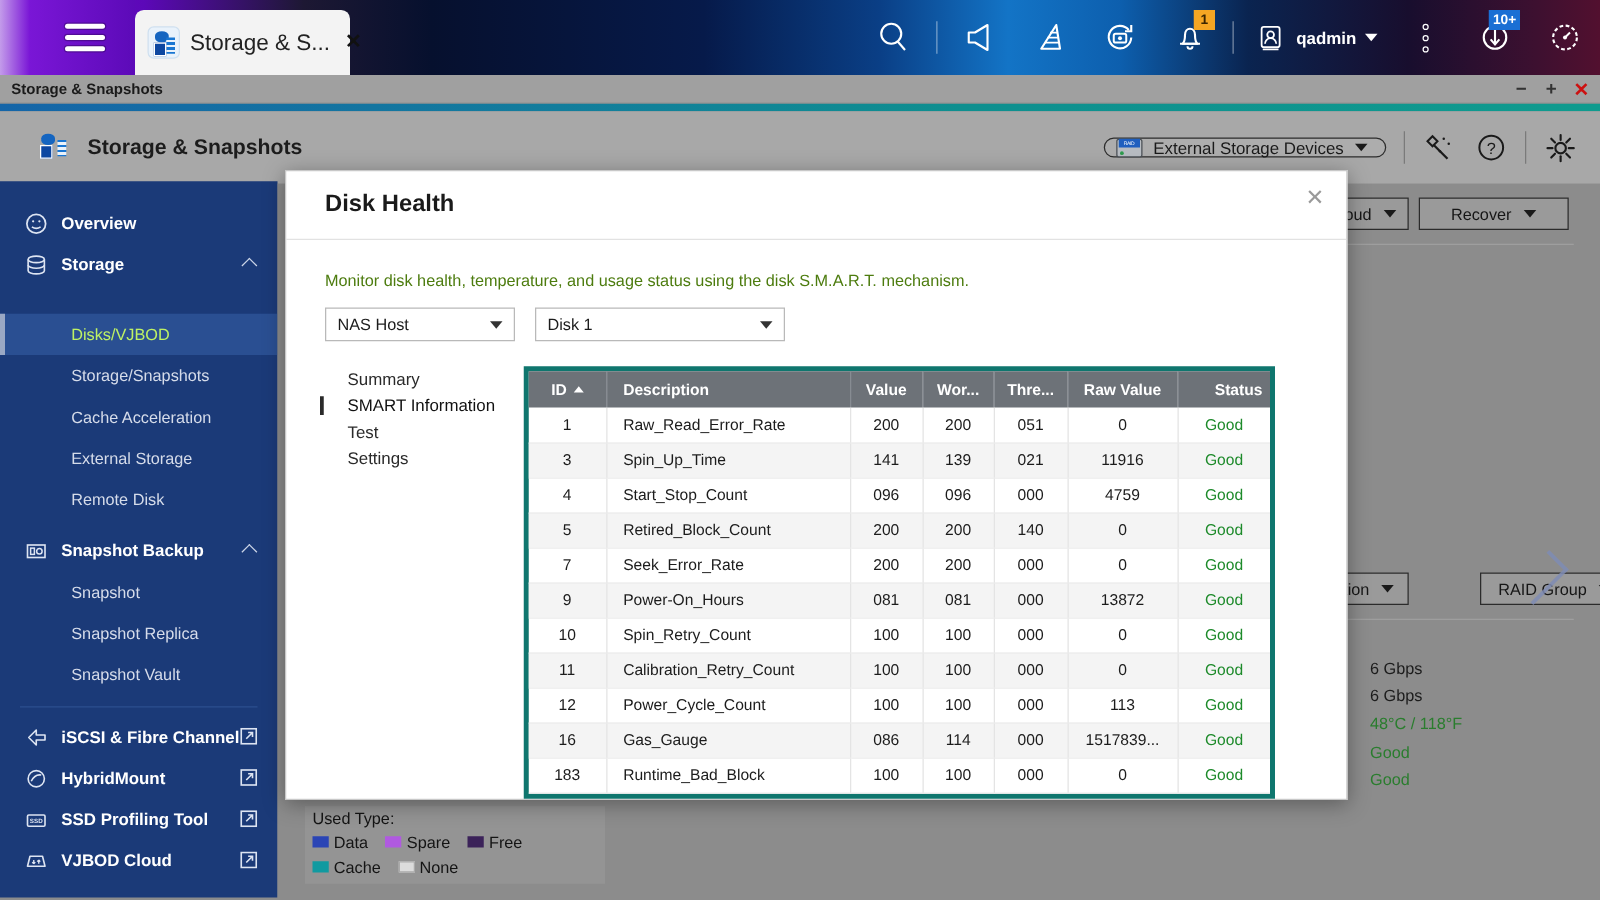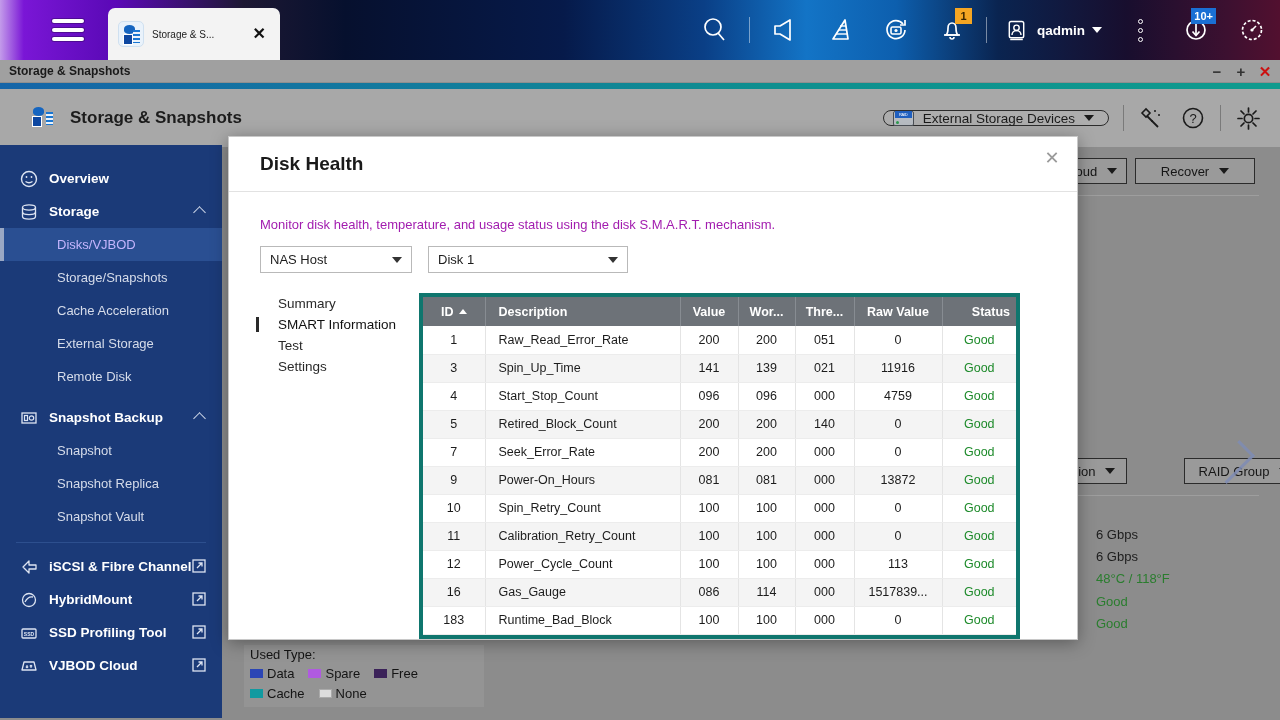--- a/index.html
+++ b/index.html
@@ -48,21 +48,21 @@
   }
   .qnap-disk-ico::after {
     content: ""; position: absolute; left: 4px; top: 12px; width: 8px; height: 9px;
     background: #0d47a1; border: 1px solid #fff;
   }
   .qnap-disk-bars {
     position: absolute; right: 3px; top: 8px; width: 7px; height: 13px;
     background: repeating-linear-gradient(#1976d2 0 2px, #e9f2fb 2px 4px);
   }
   #app-tab .tab-label {
-    font-size: 10px; color: #222; white-space: nowrap; flex: 1;
+    font-size: 18px; color: #222; white-space: nowrap; flex: 1;
   }
   #app-tab .tab-close {
     font-size: 16px; font-weight: bold; color: #111; cursor: pointer;
     line-height: 1; padding: 2px 4px;
   }
 
   
   #topbar-icons {
     position: absolute; right: 0; top: 0; height: 60px;
     display: flex; align-items: center; gap: 0;
@@ -166,21 +166,21 @@
     position: absolute; left: 0; top: 145px; width: 222px; height: 573px;
     background: #1b3a78; overflow: hidden;
   }
   .nav-item {
     display: flex; align-items: center; height: 33px; cursor: pointer;
     color: #e3e9f5; font-size: 13.5px; position: relative;
   }
   .nav-item.top { padding-left: 18px; font-weight: bold; color: #fff; }
   .nav-item.sub { padding-left: 57px; font-size: 13px; color: #d6dcea; }
   .nav-item.sub.active {
-    background: #2a4f92; color: #c4b5fd;
+    background: #2a4f92; color: #bef264; margin-top: 23px;
   }
   .nav-item.sub.active::before {
     content: ""; position: absolute; left: 0; top: 0; bottom: 0;
     width: 4px; background: #9aa8c4;
   }
   .nav-ico { width: 21px; margin-right: 10px; display: flex; justify-content: center; }
   .nav-chev {
     position: absolute; right: 18px; top: 13px; width: 9px; height: 9px;
     border-left: 1.6px solid #cdd6e8; border-top: 1.6px solid #cdd6e8;
     transform: rotate(45deg);
@@ -229,21 +229,21 @@
     height: 55px; border-bottom: 1px solid #e2e2e2; position: relative;
     display: flex; align-items: center;
   }
   #dlg-title { font-size: 19px; color: #1a1a1a; margin-left: 31px; font-weight: bold; }
   #dlg-close {
     position: absolute; right: 12px; top: 8px; width: 26px; height: 26px;
     display: flex; align-items: center; justify-content: center;
     font-size: 18px; color: #9a9a9a; cursor: pointer; font-weight: 300;
   }
   #dlg-desc {
-    font-size: 13px; color: #a21caf; margin: 25px 0 2px 31px;
+    font-size: 13px; color: #4d7c0f; margin: 25px 0 2px 31px;
   }
   #dlg-selects { display: flex; gap: 16px; margin: 14px 0 0 31px; }
   .sel {
     height: 27px; border: 1px solid #b9b9b9; background: #fff;
     display: flex; align-items: center; padding: 0 9px;
     font-size: 13px; color: #1c1c1c; cursor: pointer; position: relative;
   }
   .sel .sel-caret {
     position: absolute; right: 9px; width: 0; height: 0;
     border-left: 5px solid transparent; border-right: 5px solid transparent;

